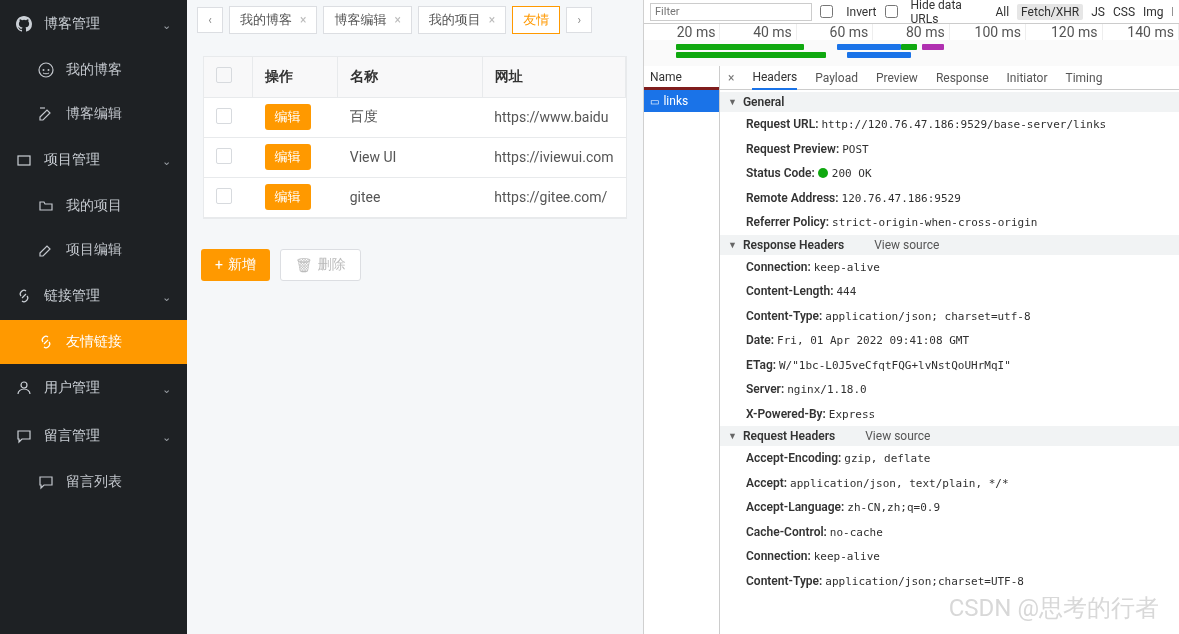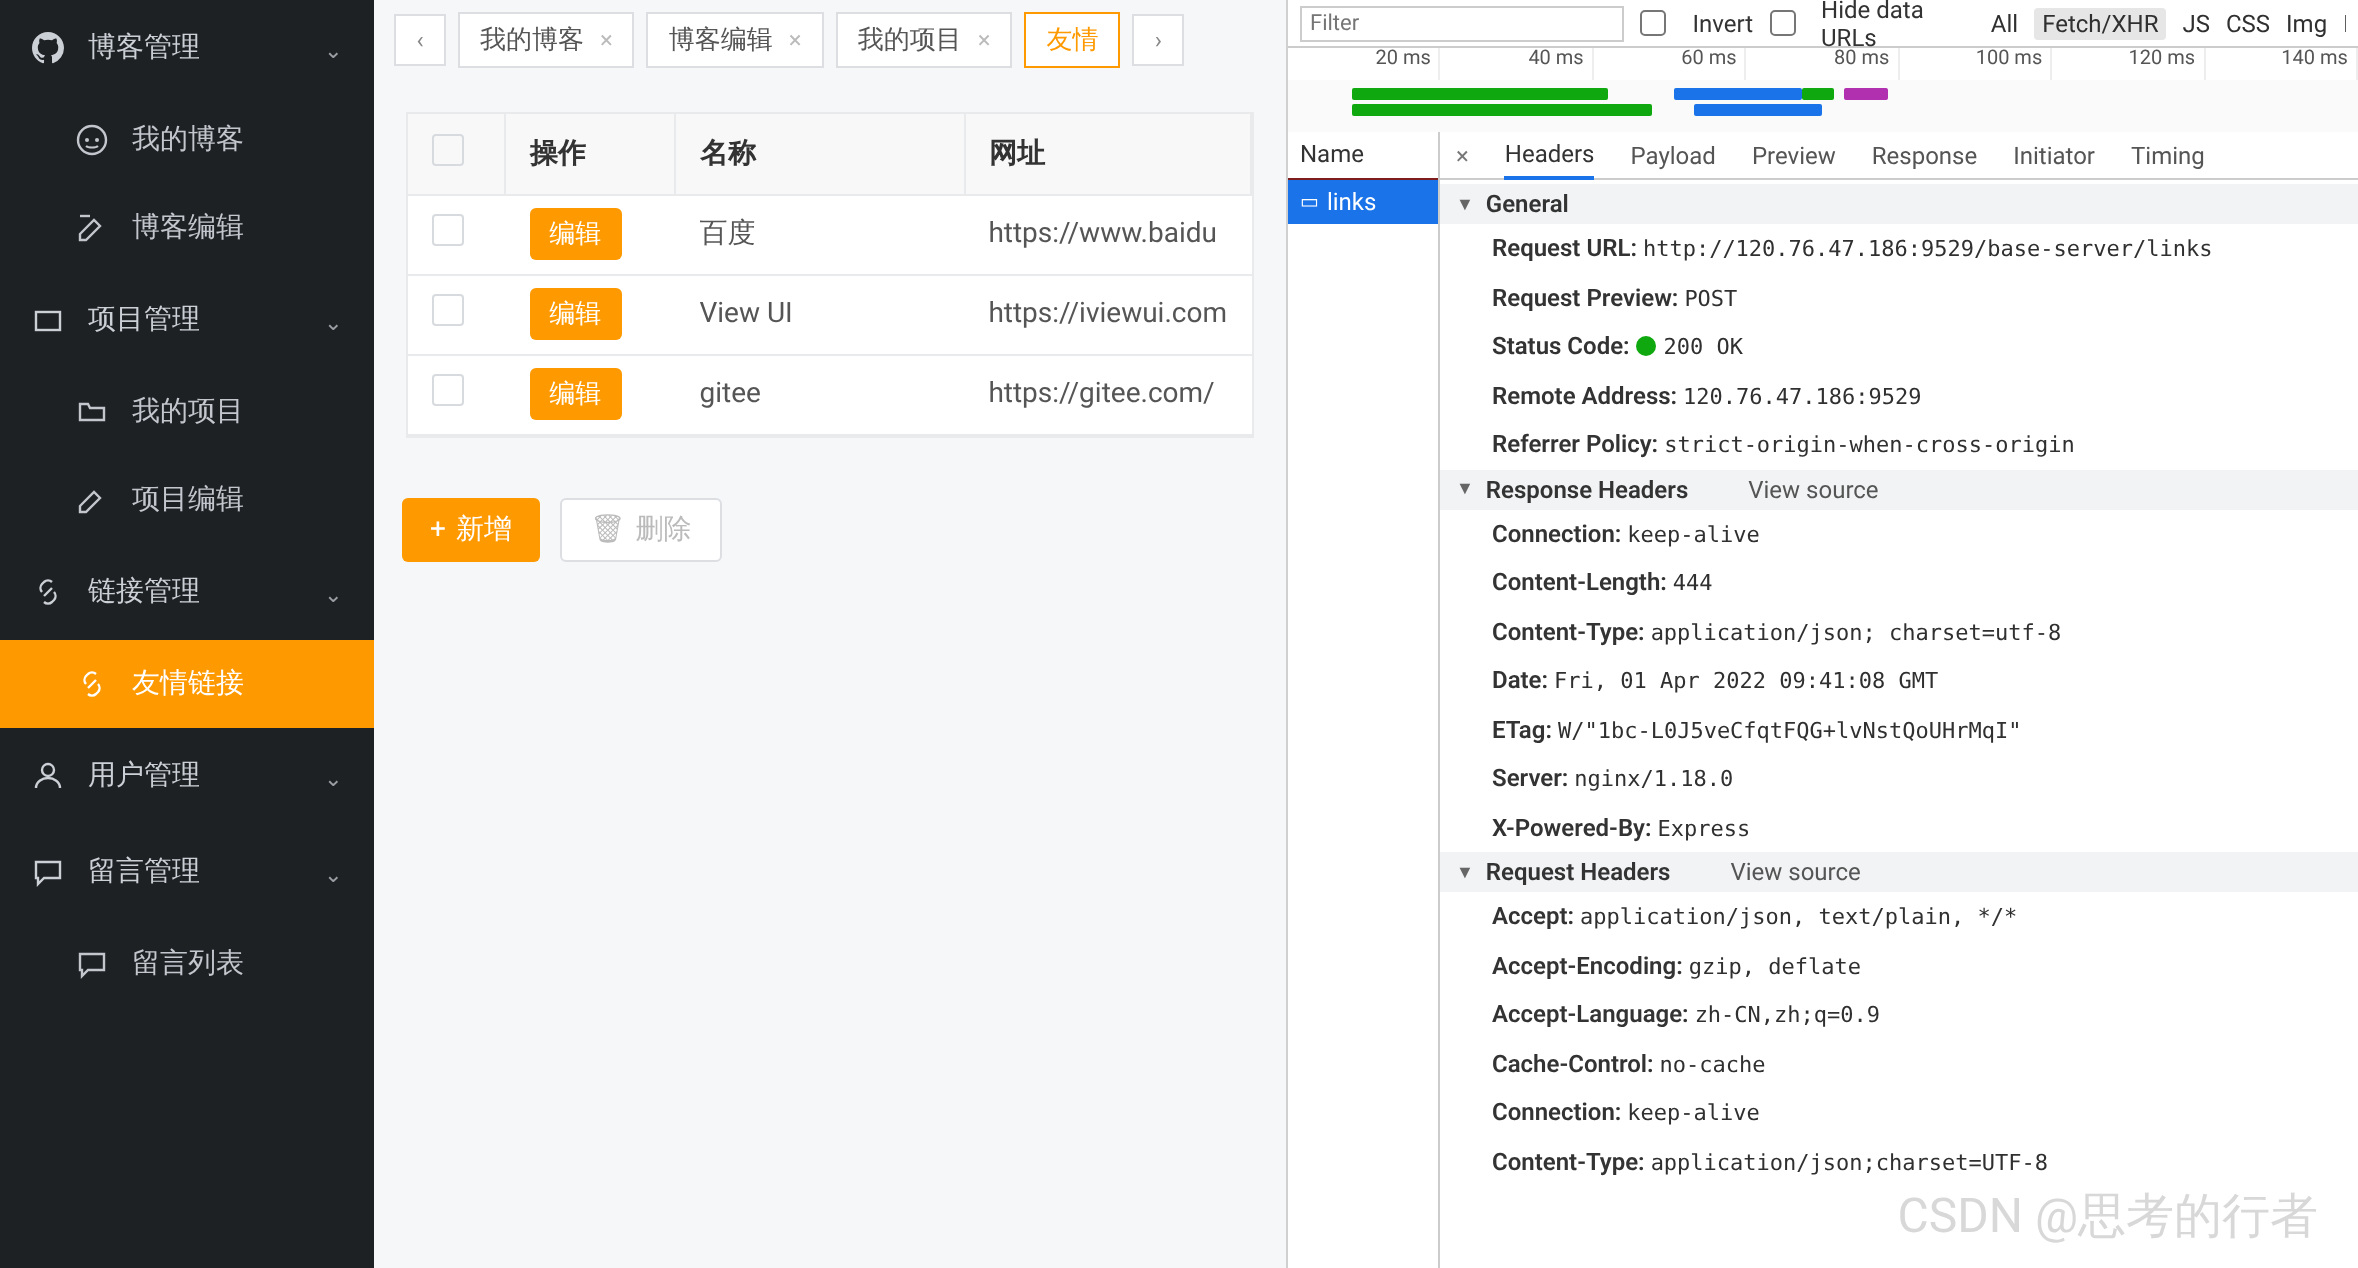--- a/index.html
+++ b/index.html
@@ -36,27 +36,27 @@
 
 .devtools { width: 536px; border-left: 1px solid #d0d0d0; background: #fff; display: flex; flex-direction: column; font-size: 12px; color: #303030; }
 .dt-filterbar { height: 24px; border-bottom: 1px solid #ccc; display: flex; align-items: center; padding: 0 6px; gap: 8px; }
 .dt-filter { border: 1px solid #ccc; height: 18px; width: 170px; padding: 0 4px; font-size: 11px; color: #666; }
 .dt-chk { display: flex; align-items: center; gap: 13px; font-size: 12px; color: #333; }
 .dt-chk input { margin: 0; }
 .dt-types { margin-left: auto; display: flex; align-items: center; gap: 8px; font-size: 12px; overflow: hidden; }
 .dt-types span { cursor: pointer; }
 .dt-types .sel { background: #e6e6e6; padding: 1px 4px; border-radius: 2px; }
 .dt-timeline { height: 42px; border-bottom: 1px solid #ccc; position: relative; }
-.dt-ticks { display: flex; height: 16px; font-size: 10px; color: #555; }
+.dt-ticks { display: flex; height: 16px; font-size: 14px; color: #555; }
 .dt-tick { flex: 1; text-align: right; padding-right: 4px; border-right: 1px solid #eee; }
 .dt-waterfall { position: relative; height: 26px; background: #fafafa; }
 .dt-bar { position: absolute; height: 6px; border-radius: 1px; }
 .dt-body { flex: 1; display: flex; overflow: hidden; }
 .dt-namelist { width: 76px; border-right: 1px solid #ccc; display: flex; flex-direction: column; }
-.dt-name-hdr { height: 24px; border-bottom: 1px solid #7f1d1d; padding: 4px 6px; font-size: 12px; color: #333; }
+.dt-name-hdr { height: 24px; border-bottom: 3px solid #7f1d1d; padding: 4px 6px; font-size: 12px; color: #333; }
 .dt-name-row { height: 22px; display: flex; align-items: center; gap: 4px; padding: 0 6px; background: #1a73e8; color: #fff; cursor: pointer; }
 .dt-name-row .doc-icon { color: #fff; font-size: 10px; }
 .dt-detail { flex: 1; display: flex; flex-direction: column; overflow: hidden; }
 .dt-tabbar { height: 24px; border-bottom: 1px solid #ccc; display: flex; align-items: center; padding: 0 8px; gap: 18px; font-size: 12px; color: #555; }
 .dt-tabbar .close { color: #777; cursor: pointer; }
 .dt-tabbar .tabitem { cursor: pointer; padding: 4px 0; }
 .dt-tabbar .tabitem.active { color: #333; border-bottom: 2px solid #1a73e8; }
 .dt-sections { flex: 1; overflow-y: auto; padding: 2px 0 8px 0; font-size: 12px; }
 .sect-hdr { display: flex; align-items: center; gap: 6px; padding: 3px 8px; background: #f1f3f4; color: #333; font-weight: 600; cursor: pointer; }
 .sect-hdr .tri { font-size: 9px; color: #666; }
@@ -324,22 +324,22 @@
               <div class="kv"><b>ETag:</b> <span>W/"1bc-L0J5veCfqtFQG+lvNstQoUHrMqI"</span></div>
               <div class="kv"><b>Server:</b> <span>nginx/1.18.0</span></div>
               <div class="kv"><b>X-Powered-By:</b> <span>Express</span></div>
             </div>
           <div class="sect-hdr">
               <span class="tri">▼</span>
               <span>Request Headers</span>
               <span class="vs">View source</span>
             </div>
           <div id="sect-req">
+              <div class="kv"><b>Accept-Encoding:</b> <span>gzip, deflate</span></div>
               <div class="kv"><b>Accept:</b> <span>application/json, text/plain, */*</span></div>
-              <div class="kv"><b>Accept-Encoding:</b> <span>gzip, deflate</span></div>
               <div class="kv"><b>Accept-Language:</b> <span>zh-CN,zh;q=0.9</span></div>
               <div class="kv"><b>Cache-Control:</b> <span>no-cache</span></div>
               <div class="kv"><b>Connection:</b> <span>keep-alive</span></div>
               <div class="kv"><b>Content-Type:</b> <span>application/json;charset=UTF-8</span></div>
             </div>
         </div>
       </div>
     </div>
   </div>
 </div>

